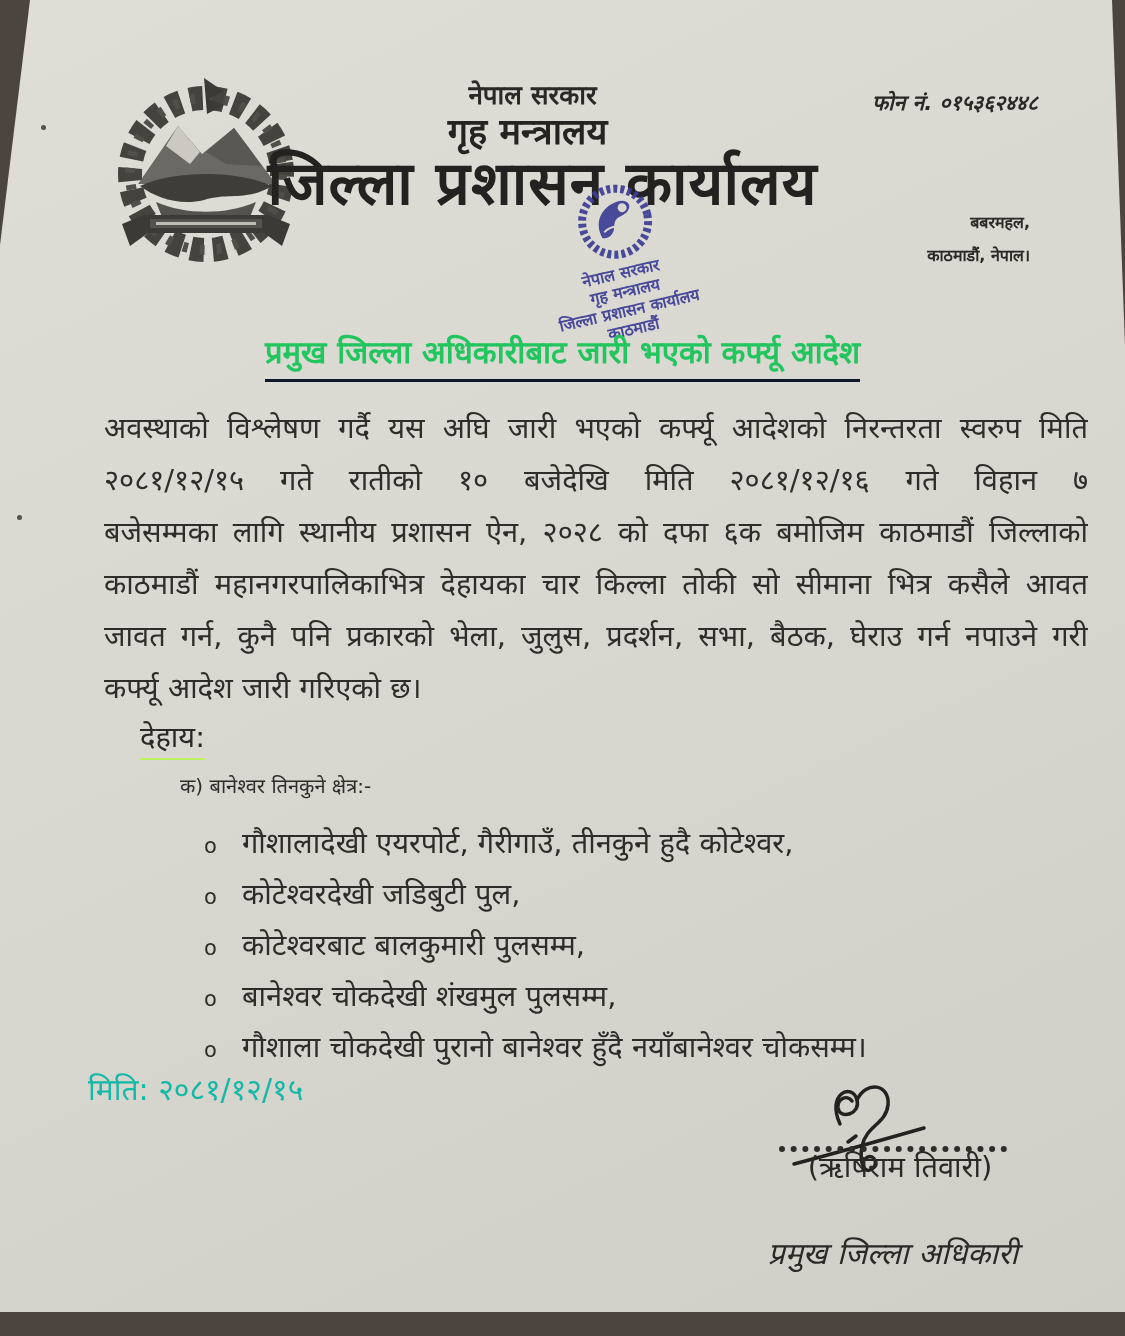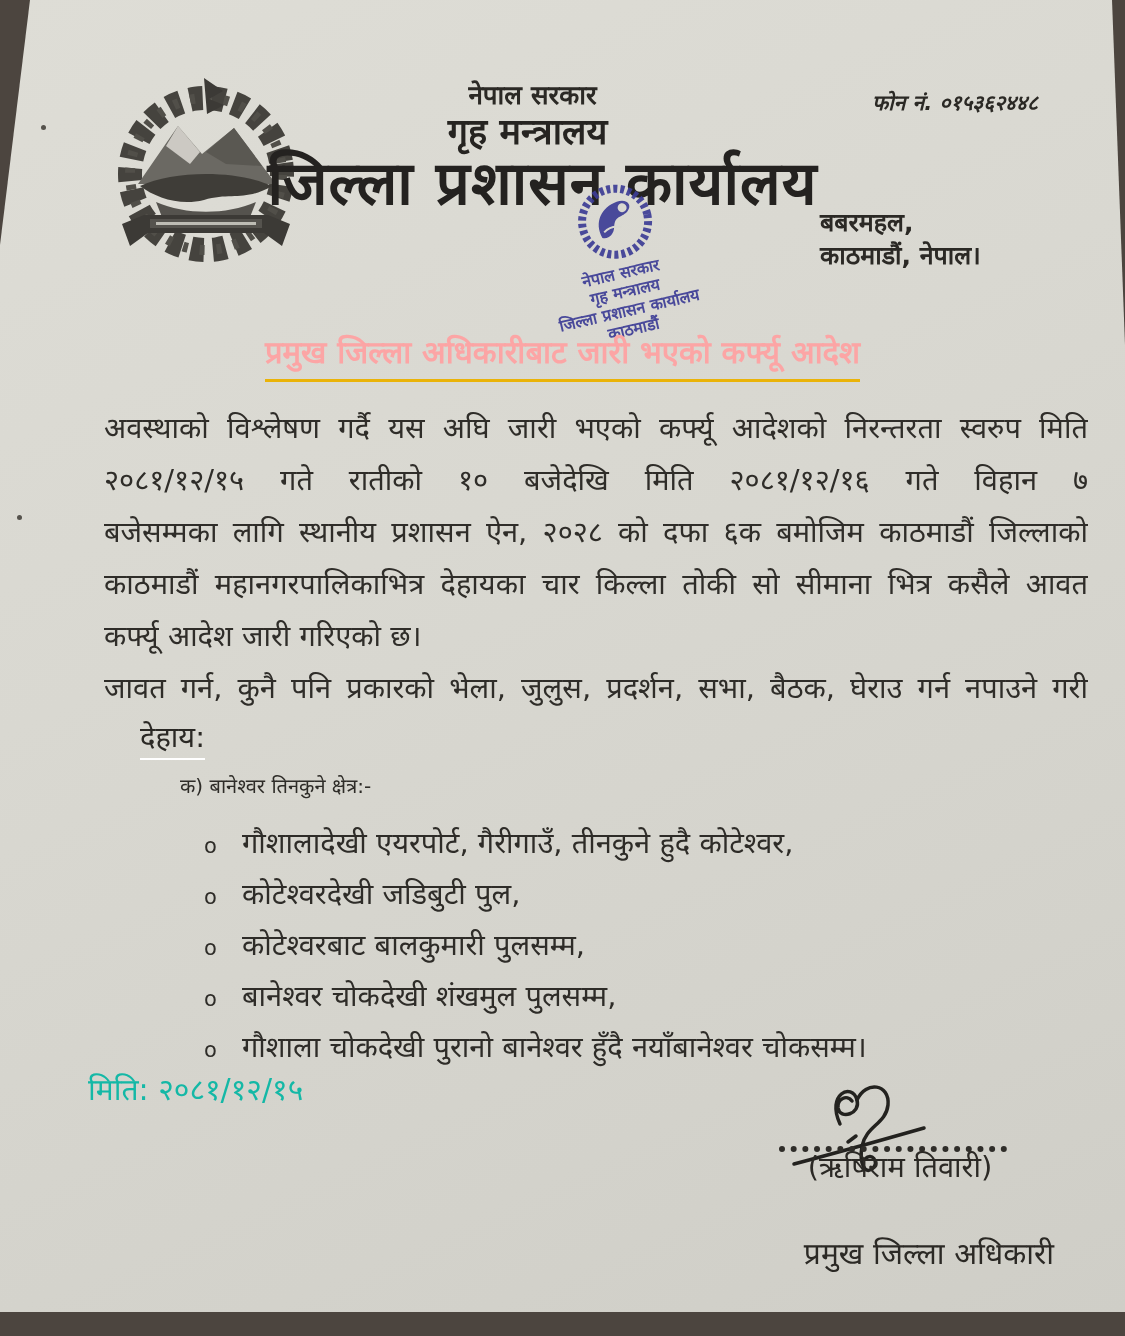--- a/index.html
+++ b/index.html
@@ -15,58 +15,58 @@
     background:linear-gradient(155deg,#deddd6 0%,#d9d8d1 40%,#d3d2cb 78%,#cfcec7 100%);
     clip-path:polygon(30px 0px,1112px 0px,1125px 345px,1125px 1336px,0px 1336px,0px 245px);
   }
   .abs{position:absolute;}
 
   
   .gov-line{top:76px;left:0;right:60px;text-align:center;font-size:26px;font-weight:700;color:#2b2925;}
   .ministry-line{top:106px;left:0;right:70px;text-align:center;font-size:36px;font-weight:700;color:#262421;}
   .office-line{top:140px;left:0;right:40px;text-align:center;font-size:60px;font-weight:700;color:#242220;letter-spacing:1px;}
   .phone{top:88px;left:872px;font-size:21px;font-weight:700;color:#2b2925;font-style:italic;}
-  .address{top:206px;left:820px;width:210px;text-align:left;font-size:25px;font-weight:700;color:#2b2925;line-height:33px;}
+  .address{top:206px;left:820px;width:210px;text-align:right;font-size:16px;font-weight:700;color:#2b2925;line-height:33px;}
 
   
   .stamp{
     top:182px;left:488px;width:260px;
     transform:rotate(-13deg);
     color:#3d3d96;text-align:center;opacity:.92;
   }
   .stamp .s-line{font-size:16px;font-weight:700;line-height:19px;white-space:nowrap;}
   .stamp svg{display:block;margin:0 auto 2px 96px;}
 
   
   .doc-title{top:330px;left:0;right:0;text-align:center;}
   .doc-title span{
-    display:inline-block;font-size:31px;font-weight:700;color:#fca5a5;
-    border-bottom:3px solid #eab308;padding-bottom:7px;
+    display:inline-block;font-size:31px;font-weight:700;color:#22c55e;
+    border-bottom:3px solid #0f172a;padding-bottom:7px;
   }
 
   
   .body-par{top:402px;left:104px;width:984px;font-size:29px;color:#2f2d29;}
   .body-par .line{height:52px;line-height:52px;white-space:nowrap;}
   .body-par .just{text-align:justify;text-align-last:justify;white-space:normal;overflow:hidden;}
 
   .dehaya{top:716px;left:140px;font-size:29px;color:#2b2925;}
-  .dehaya span{border-bottom:2px solid #ffffff;padding-bottom:4px;}
+  .dehaya span{border-bottom:2px solid #bef264;padding-bottom:4px;}
   .section-label{top:772px;left:180px;font-size:20px;color:#2e2c28;}
 
   .bullets{top:822px;left:204px;width:840px;}
   .bullet-row{display:flex;align-items:baseline;height:51px;font-size:29px;color:#2e2c28;}
   .bullet-marker{font-size:21px;width:38px;flex:0 0 38px;color:#2e2c28;}
 
   .date-line{top:1068px;left:88px;font-size:30px;color:#14b8a6;}
 
   
   .sig-svg{top:1078px;left:788px;}
   .dotline{top:1146px;left:779px;width:228px;border-bottom:6px dotted #2f2d29;height:0;}
   .sig-name{top:1146px;left:760px;width:280px;text-align:center;font-size:29px;color:#2b2925;}
-  .sig-role{top:1232px;left:764px;width:330px;text-align:center;font-size:30px;color:#2b2925;}
+  .sig-role{top:1232px;left:728px;width:330px;text-align:center;font-size:30px;color:#2b2925;font-style:italic;}
 
   .speck{position:absolute;border-radius:50%;background:#55524c;}
 </style>
 </head>
 <body>
 
 <div id="page">
   <div id="paper"></div>
 
   <div class="abs" style="top:72px;left:86px;">
@@ -110,22 +110,22 @@
 
   <div class="abs doc-title">
     <span>प्रमुख जिल्ला अधिकारीबाट जारी भएको कर्फ्यू आदेश</span>
   </div>
 
   <div class="abs body-par">
     <div class="line just">अवस्थाको विश्लेषण गर्दै यस अघि जारी भएको कर्फ्यू आदेशको निरन्तरता स्वरुप मिति</div>
     <div class="line just">२०८१/१२/१५ गते रातीको १० बजेदेखि मिति २०८१/१२/१६ गते विहान ७</div>
     <div class="line just">बजेसम्मका लागि स्थानीय प्रशासन ऐन, २०२८ को दफा ६क बमोजिम काठमाडौं जिल्लाको</div>
     <div class="line just">काठमाडौं महानगरपालिकाभित्र देहायका चार किल्ला तोकी सो सीमाना भित्र कसैले आवत</div>
+    <div class="line just">जावत गर्न, कुनै पनि प्रकारको भेला, जुलुस, प्रदर्शन, सभा, बैठक, घेराउ गर्न नपाउने गरी</div>
     <div class="line">कर्फ्यू आदेश जारी गरिएको छ।</div>
-    <div class="line just">जावत गर्न, कुनै पनि प्रकारको भेला, जुलुस, प्रदर्शन, सभा, बैठक, घेराउ गर्न नपाउने गरी</div>
   </div>
 
   <div class="abs dehaya">
     <span>देहाय:</span>
   </div>
   <div class="abs section-label">क) बानेश्वर तिनकुने क्षेत्र:-</div>
 
   <div class="abs bullets">
     <div class="bullet-row">
       <span class="bullet-marker">o</span>

